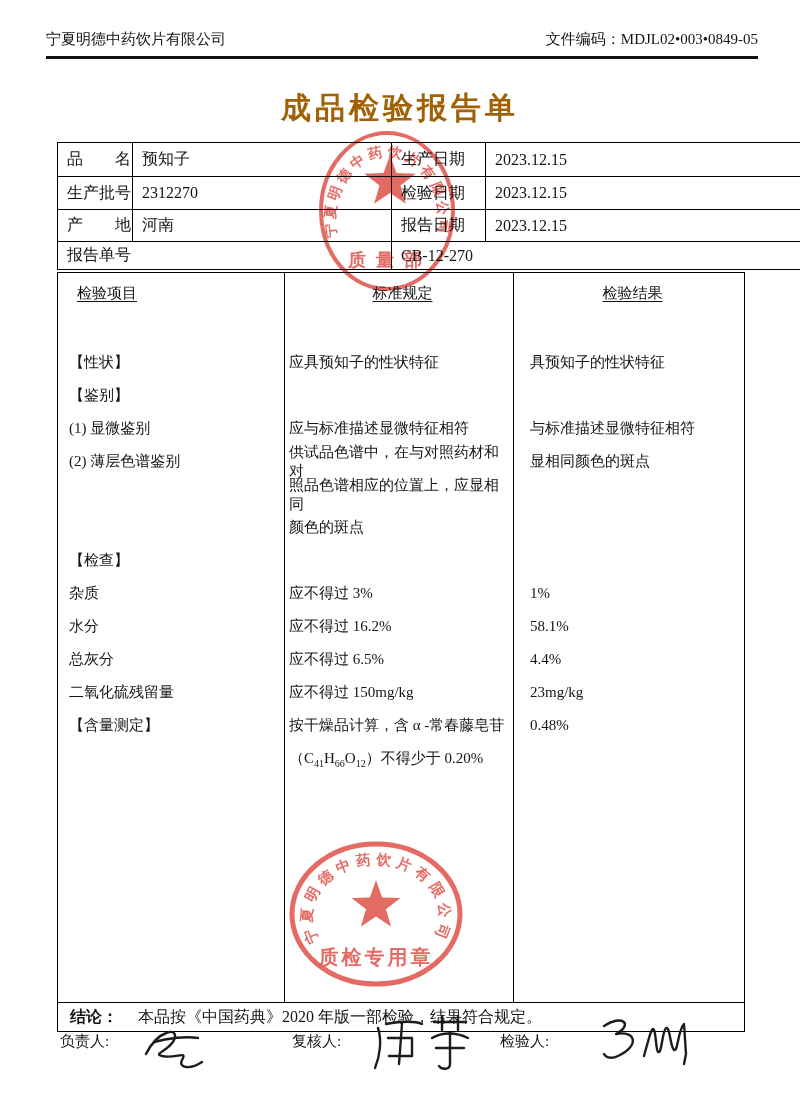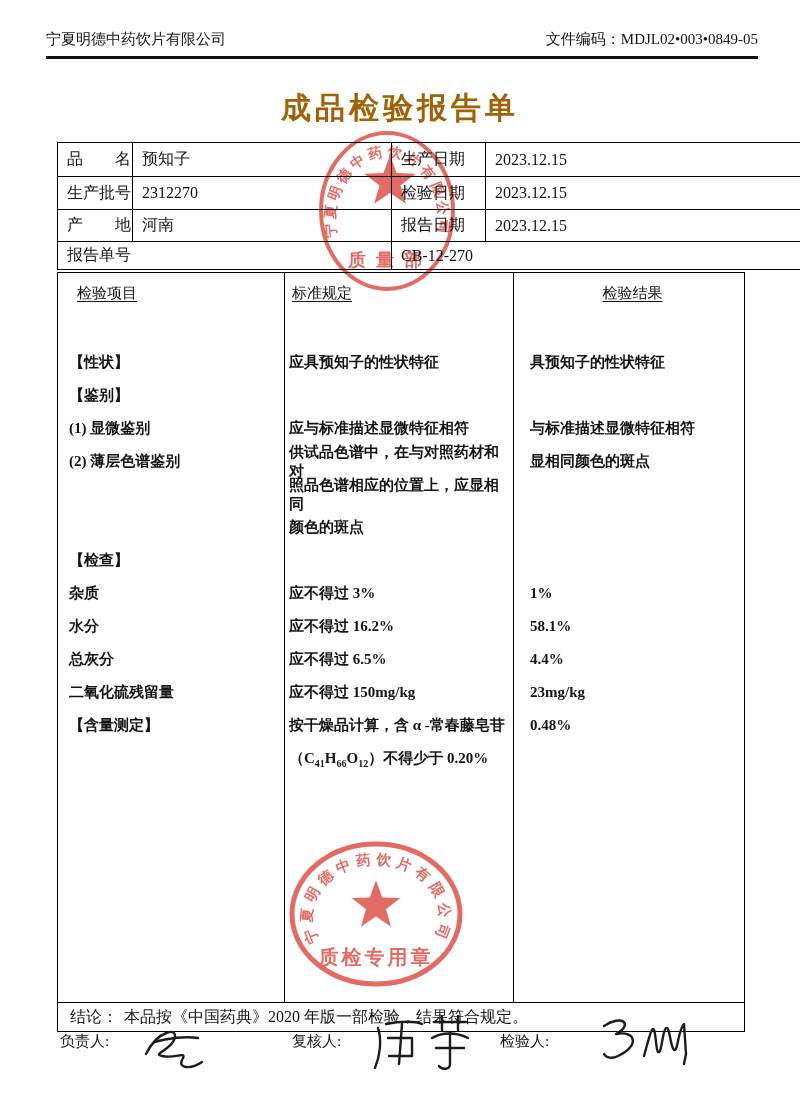--- a/index.html
+++ b/index.html
@@ -28,34 +28,34 @@
   .info-table > div.first-row { border-top:none; }
   .span2a { grid-column:1 / 3; }
   .span2b { grid-column:3 / 5; }
   
   .main-table { position:absolute; left:57px; top:272px; width:688px; height:731px;
                 border:1px solid #000; font-size:15px; }
   .vline { position:absolute; top:0; bottom:0; width:1px; background:#000; }
   .vline.v1 { left:226px; } .vline.v2 { left:455px; }
   .mt-head { position:absolute; top:0; left:0; right:0; height:40px; display:flex; align-items:center; }
   .mt-head .h1 { width:226px; padding-left:11px; }
-  .mt-head .h2 { width:229px; }
+  .mt-head .h2 { width:229px; text-align:center; }
   .mt-head .h3 { flex:1; text-align:center; }
   .mt-head span { text-decoration:underline; text-underline-offset:3px;margin-left:8px; }
-  .mt-lines { position:absolute; top:40px; left:0; right:0;font-weight:bold; }
+  .mt-lines { position:absolute; top:40px; left:0; right:0; }
   .mline { display:flex; height:33px; align-items:center; }
   .mline .c1 { width:226px; padding-left:11px; }
   .mline .c2 { width:229px; padding-left:5px; }
   .mline .c3 { flex:1; padding-left:17px; }
   .sub { font-size:10px; vertical-align:-4px; }
   
   .conclusion { position:absolute; left:57px; top:1002px; width:688px; height:30px;
                 border:1px solid #000; display:flex; align-items:center;
                 padding-left:12px; font-size:16px; }
-  .conclusion .lab { font-weight:normal; margin-right:6px; }
+  .conclusion .lab { font-weight:bold; margin-right:20px; }
   
   .sig-labels { position:absolute; left:0; top:1032px; width:800px; height:24px; font-size:15px; }
   .sig-labels span { position:absolute; }
   .sig-resp-l { left:60px; } .sig-rev-l { left:292px; } .sig-insp-l { left:500px; }
   .sig-svg { position:absolute; }
   .sig-svg path { fill:none; stroke:#1c1c1c; stroke-width:2.4;
                   stroke-linecap:round; stroke-linejoin:round; }
   
   .stamp { position:absolute; opacity:.82; mix-blend-mode:multiply; pointer-events:none; }
   .stamp-top { left:312px; top:126px; }

